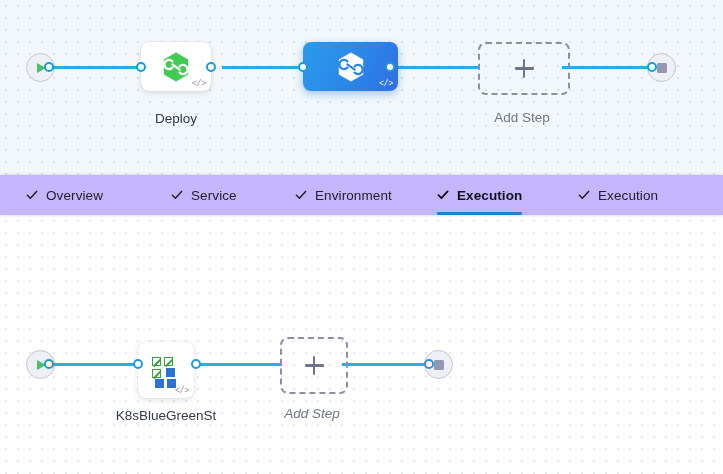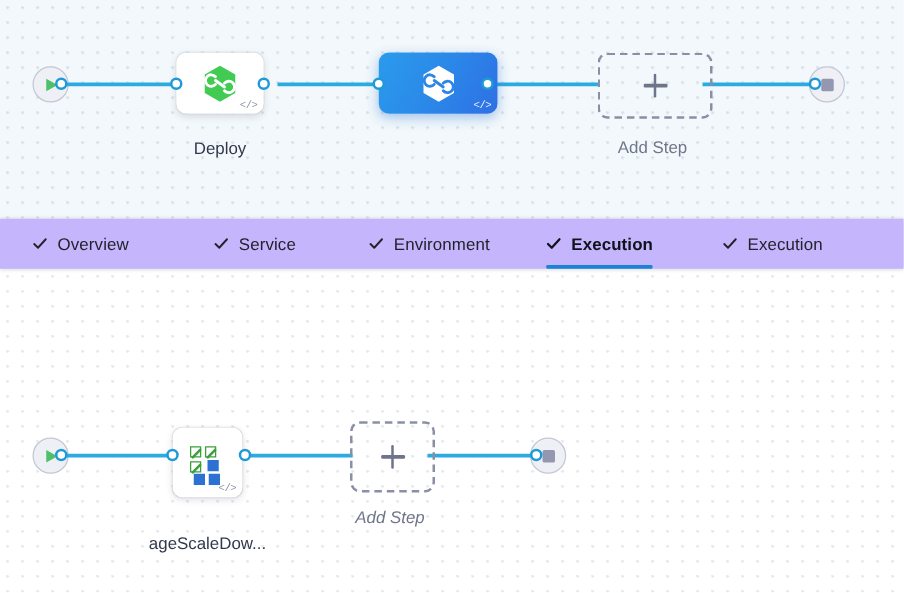--- a/index.html
+++ b/index.html
@@ -342,22 +342,21 @@
         <span class="sq green" style="left:1px;  top:14px;"></span>
         <span class="sq blue" style="left:15px; top:13px;"></span>
         <span class="sq blue" style="left:4px;  top:24px;"></span>
         <span class="sq blue" style="left:16px; top:24px;"></span>
       </span>
       <span class="code-badge">&lt;/&gt;</span>
     </div>
     <div class="port" style="left:133px; top:144px;"></div>
     <div class="port" style="left:191px; top:144px;"></div>
     <div class="node-label wrap" style="left:96px; top:191px; width:140px;">
-      <br>
-      <span>ageScaleDow...</span>
+      <span>K8sBlueGreenSt</span><br>
     </div>
 
     <div class="card dashed" style="left:280px; top:122px; width:64px; height:53px;">
       <span class="plus"></span>
     </div>
     <div class="node-label muted" style="left:237px; top:190px; width:150px;font-style:italic;">Add Step</div>
 
     <div class="port" style="left:424px; top:144px;"></div>
     <div class="terminal" style="left:424px; top:135px;">
       <span class="stop-sq"></span>

